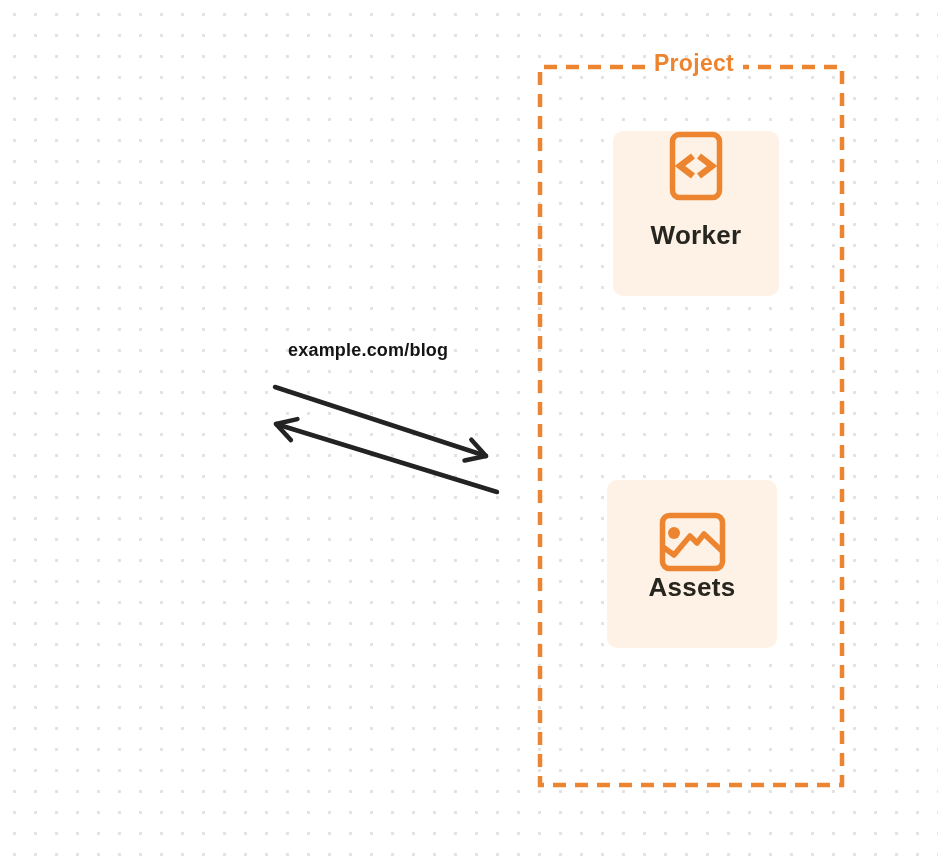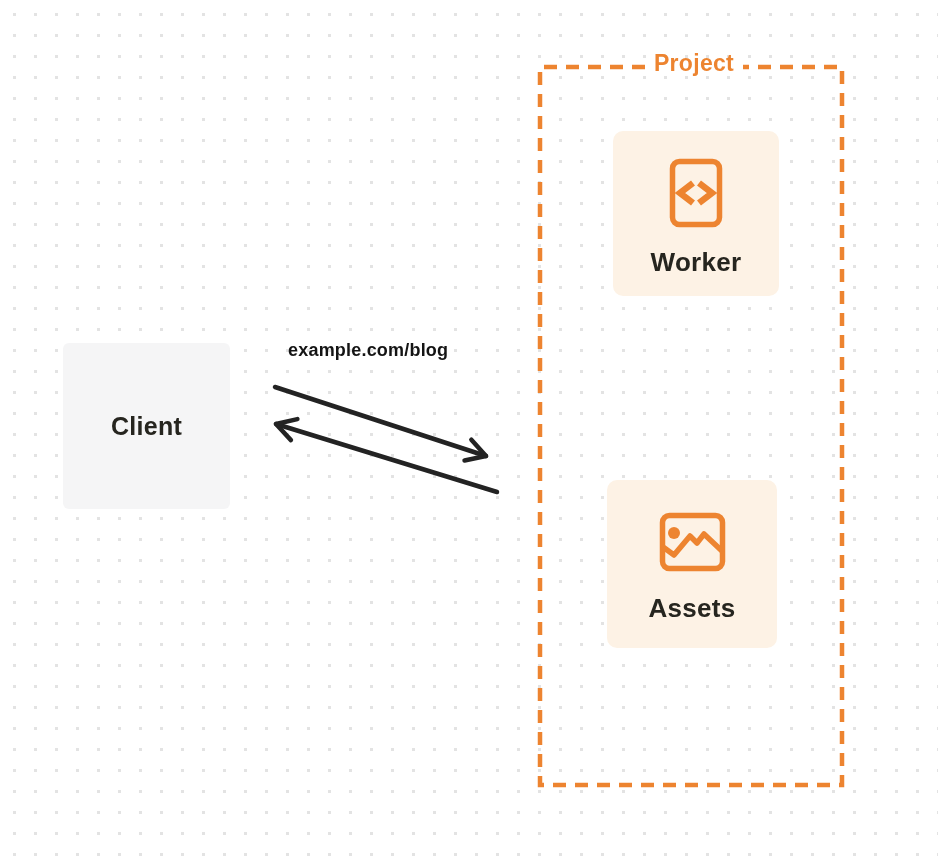--- a/index.html
+++ b/index.html
@@ -76,29 +76,29 @@
     color: var(--accent, #ED8430);
     letter-spacing: 0.3px;
   }
 
   .card {
     position: absolute;
     background: var(--card-bg, #FDF2E5);
     border-radius: 10px;
     display: flex; flex-direction: column; align-items: center;
   }
-  .worker-card { left: 613px; top: 131px; width: 166px; height: 165px; padding-top: 27px; }
+  .worker-card { left: 613px; top: 131px; width: 166px; height: 165px; }
   .assets-card { left: 607px; top: 480px; width: 170px; height: 168px; padding-top: 32px; }
   .card-label {
     font-size: 26px; font-weight: 700;
     color: var(--text, #26251F);
     letter-spacing: 0.3px;
   }
   .worker-card .card-label { margin-top: 19px; }
-  .assets-card .card-label { margin-top: 21px; }
+  .assets-card .card-label { }
 
   .icon-stroke { fill: none; stroke: var(--accent, #ED8430); }
 
   .file-tree {
     position: absolute;
     left: 588px; top: 649px;
     font-family: "DejaVu Sans Mono", monospace;
     font-size: 16px;
     line-height: 21px;
     color: #2E2D2A;
@@ -114,23 +114,20 @@
     <defs>
       <marker id="arrowhead" markerUnits="userSpaceOnUse" markerWidth="40" markerHeight="40" refX="26" refY="14" orient="auto">
         <path d="M7 3 L26 14 L7 25"></path>
       </marker>
     </defs>
     <path class="project-border" d="M645 67 L540 67 L540 785 L842 785 L842 67 L743 67"></path>
     <path class="arrow" d="M275 387 L486 456" marker-end="url(#arrowhead)"></path>
     <path class="arrow" d="M497 492 L276 424" marker-end="url(#arrowhead)"></path>
   </svg>
 
-  <div class="client-box">
-    <span class="client-label">Client</span>
-  </div>
 
   <div class="url-label">example.com/blog</div>
 
   <div class="project-label">Project</div>
 
   <div class="card worker-card">
     <svg width="54" height="70" viewBox="0 0 54 70" xmlns="http://www.w3.org/2000/svg">
       <rect class="icon-stroke" x="3.5" y="3.5" width="47" height="63" rx="7" stroke-width="5.5"></rect>
       <polyline class="icon-stroke" points="24,25 11,35 24,45" stroke-width="6.5"></polyline>
       <polyline class="icon-stroke" points="30,25 43,35 30,45" stroke-width="6.5"></polyline>

